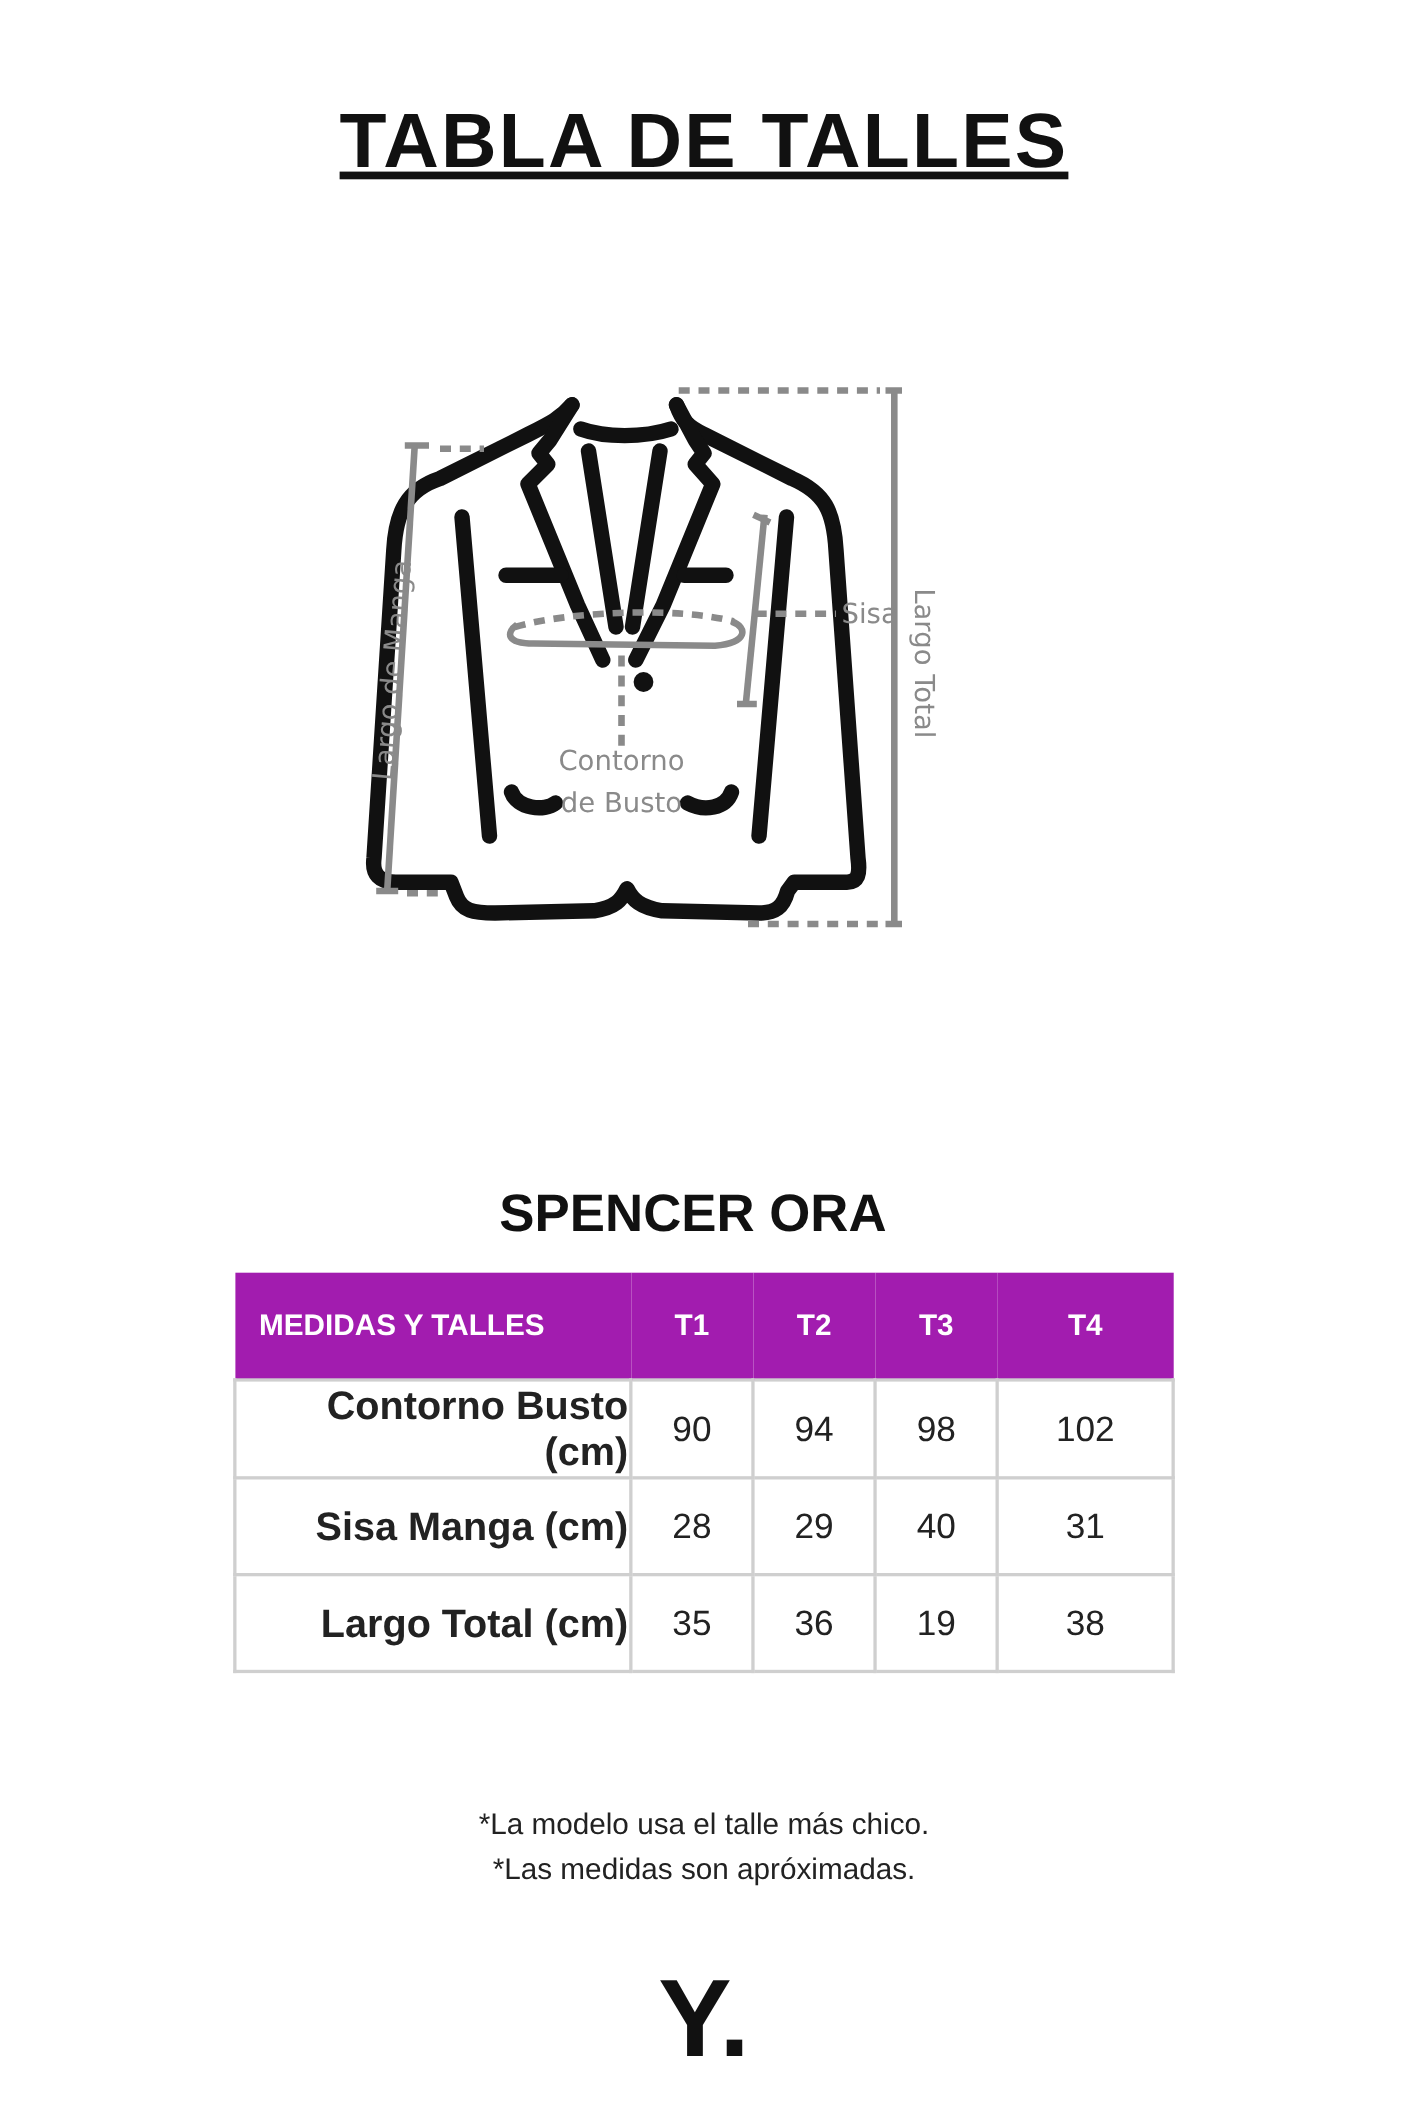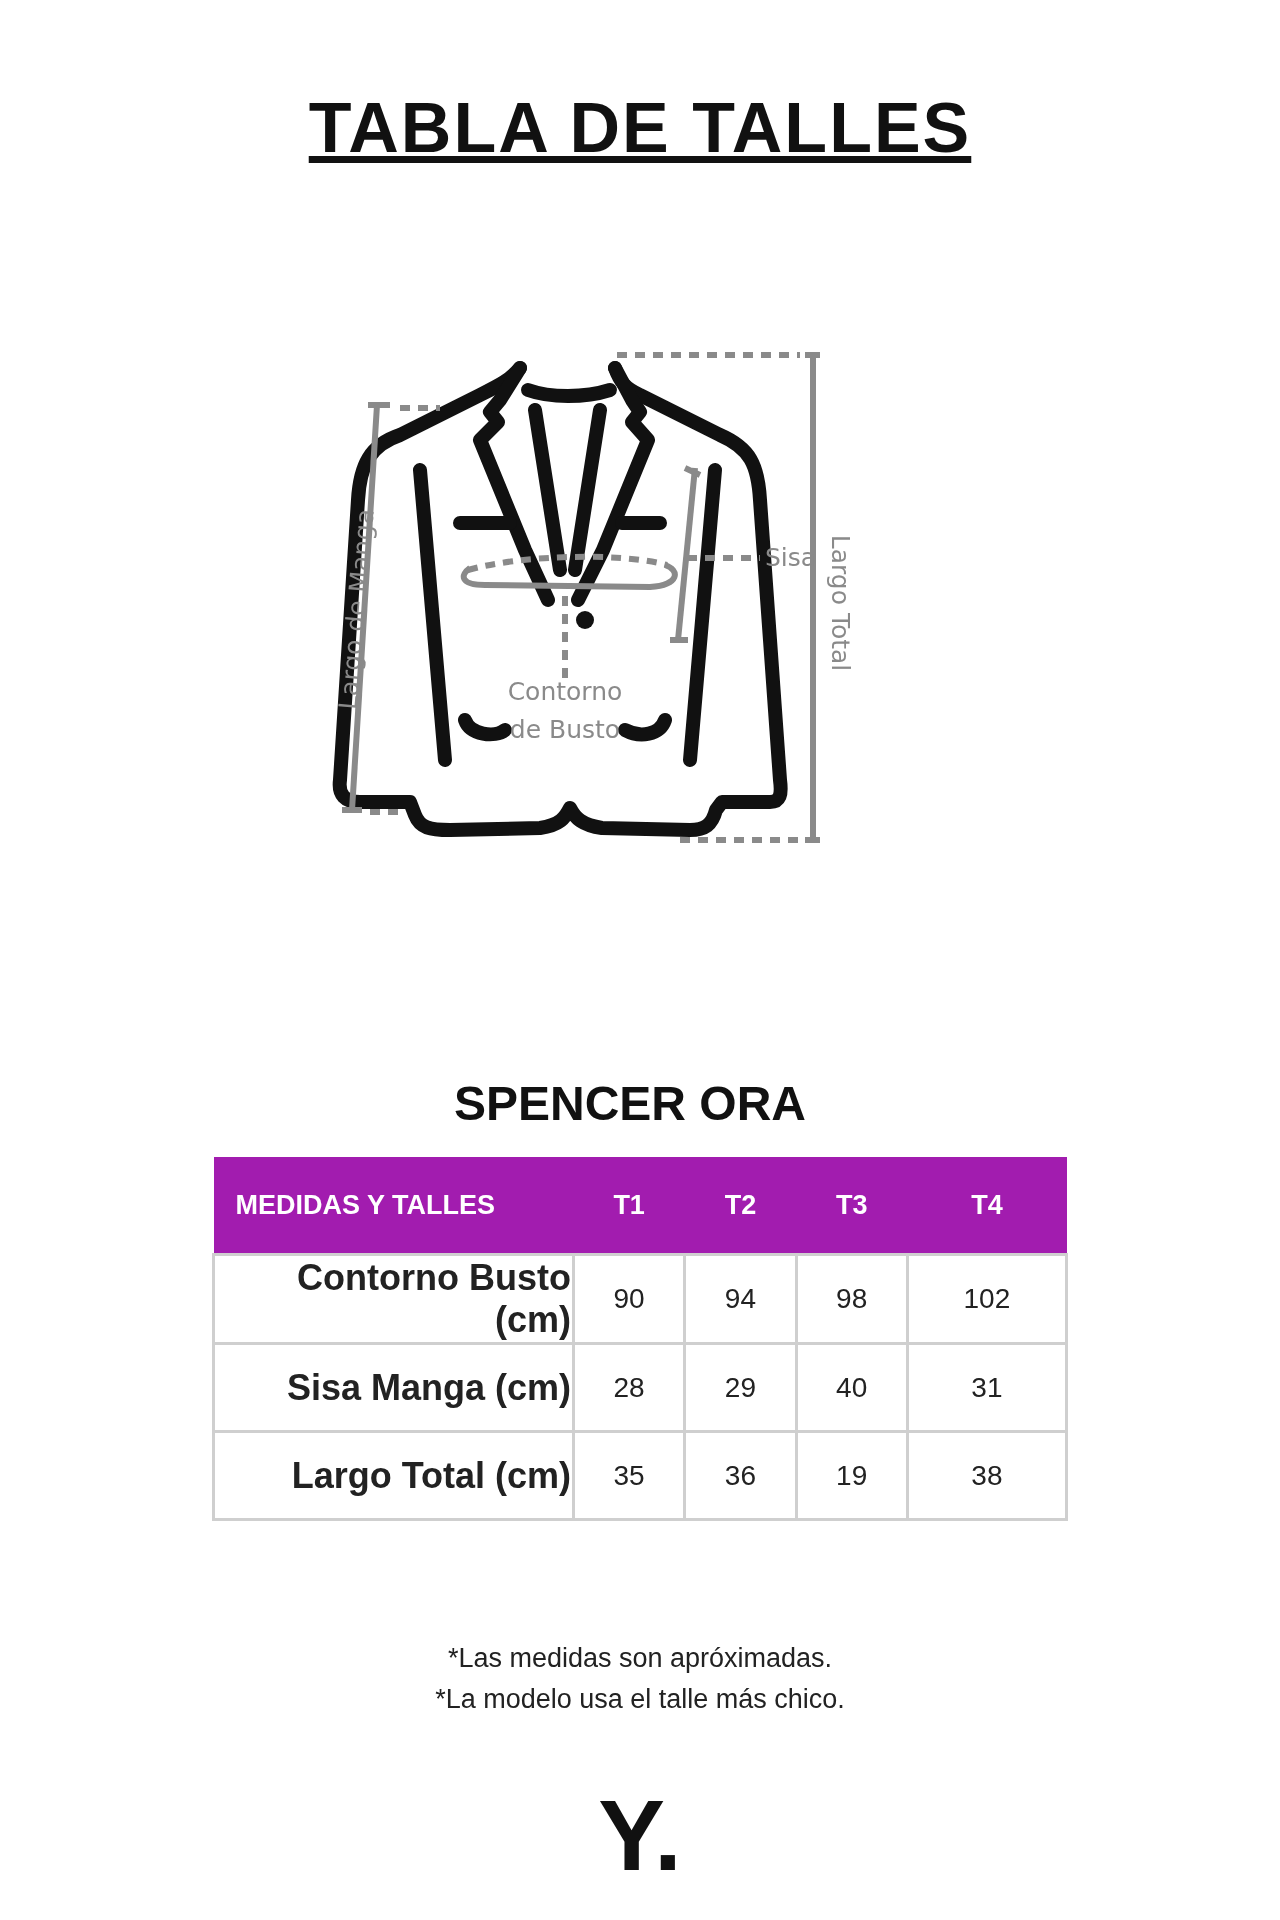--- a/index.html
+++ b/index.html
@@ -10,21 +10,21 @@
   .diagram { position: absolute; left: 320px; top: 340px; width: 660px; height: 520px; }
   .diagram svg { width: 100%; height: 100%; }
   .product { position: absolute; left: 0; width: 1260px; top: 1050px; text-align: center;
              font-size: 48px; font-weight: 700; line-height: 60px; margin-top: 24px; }
   table.sizes { position: absolute; left: 212px; top: 1157px; width: 856px;
                 border-collapse: collapse; }
   table.sizes th { background: #a21caf; color: #fff; height: 94px; font-size: 27px;
                    font-weight: 700; text-align: center; }
   table.sizes th:first-child { text-align: left; padding-left: 22px; }
   table.sizes td { border: 3px solid #cfcfcf; height: 83px; text-align: center;
-                   font-size: 28px; color: #222; }
+                   font-size: 32px; color: #222; }
   table.sizes td:first-child { text-align: right; padding-left: 20px; font-weight: 700;
                                width: 336px; font-size: 36px; }
   .notes { position: absolute; left: 0; width: 1280px; top: 1638px; text-align: center;
            font-size: 27px; line-height: 41px; color: #222; }
   .logo { position: absolute; left: 0; width: 1280px; top: 1780px; text-align: center;
           font-size: 100px; font-weight: 700; line-height: 110px; }
 </style>
 </head>
 <body>
 
@@ -108,17 +108,17 @@
       <td>Largo Total (cm)</td>
       <td>35</td>
       <td>36</td>
       <td>19</td>
       <td>38</td>
     </tr>
   </tbody>
 </table>
 
 <div class="notes">
+  <div>*La modelo usa el talle más chico.</div>
   <div>*Las medidas son apróximadas.</div>
-  <div>*La modelo usa el talle más chico.</div>
 </div>
 
 <div class="logo">Y.</div>
 
 </body></html>

